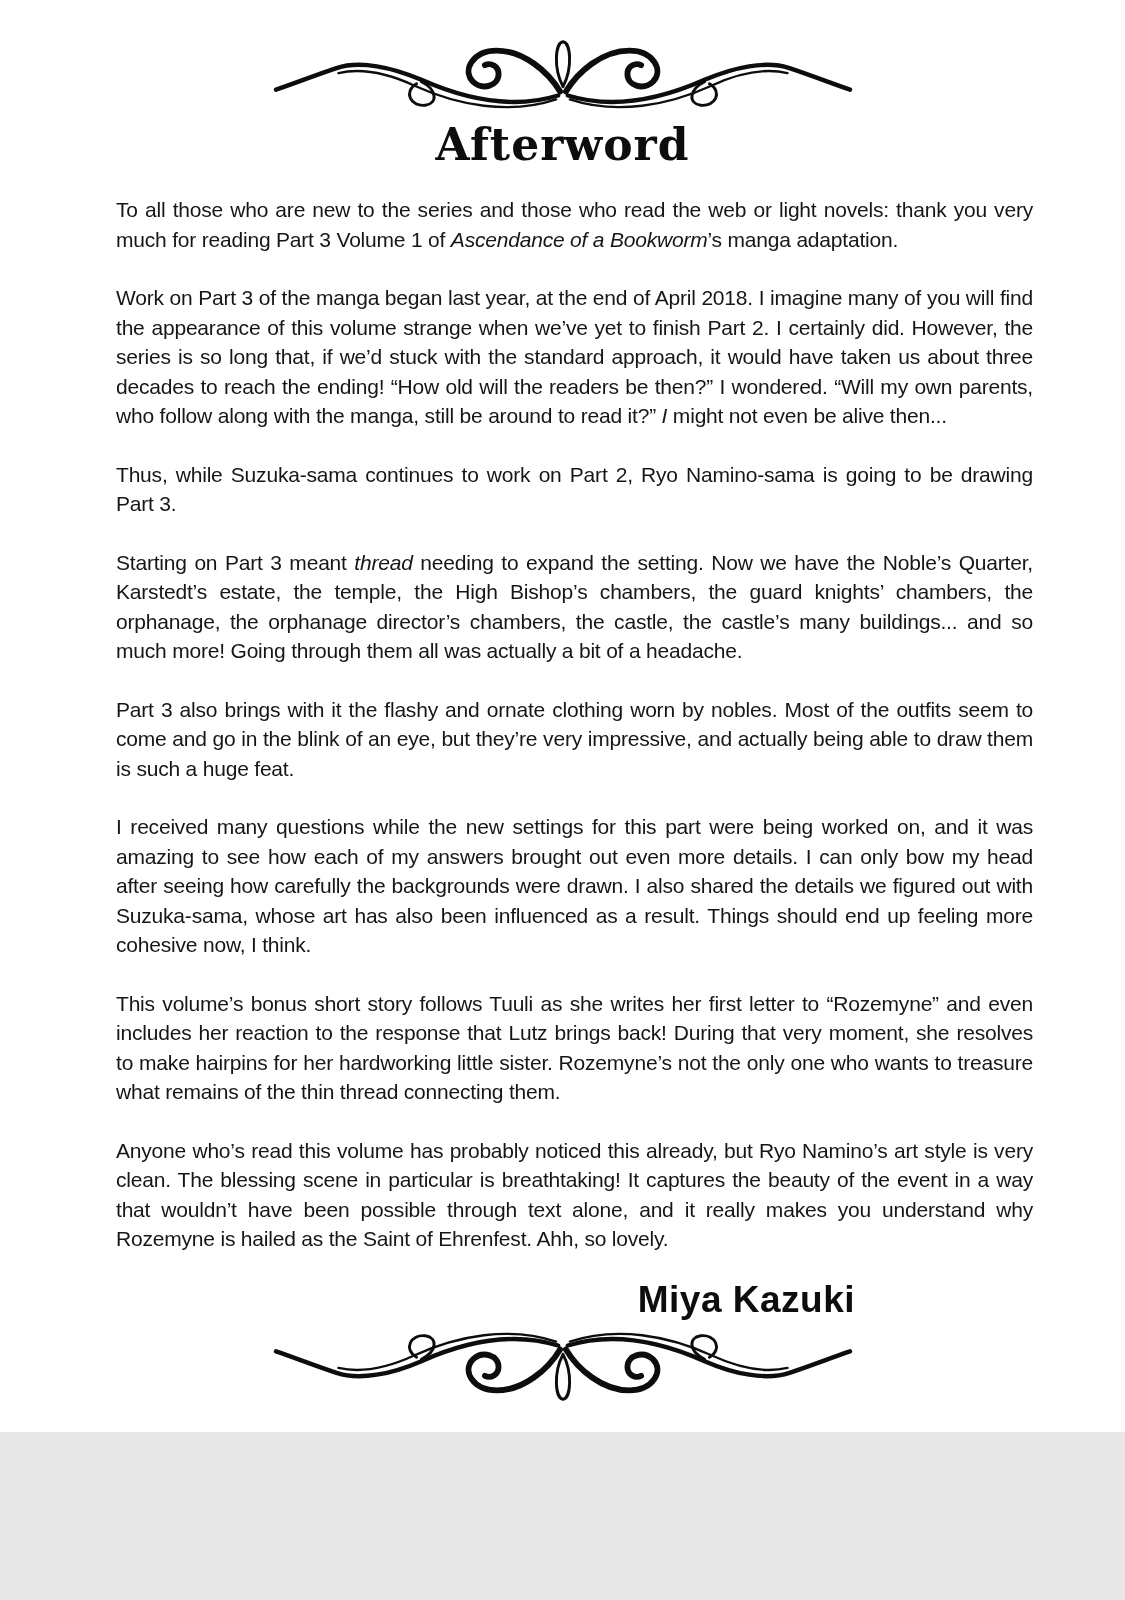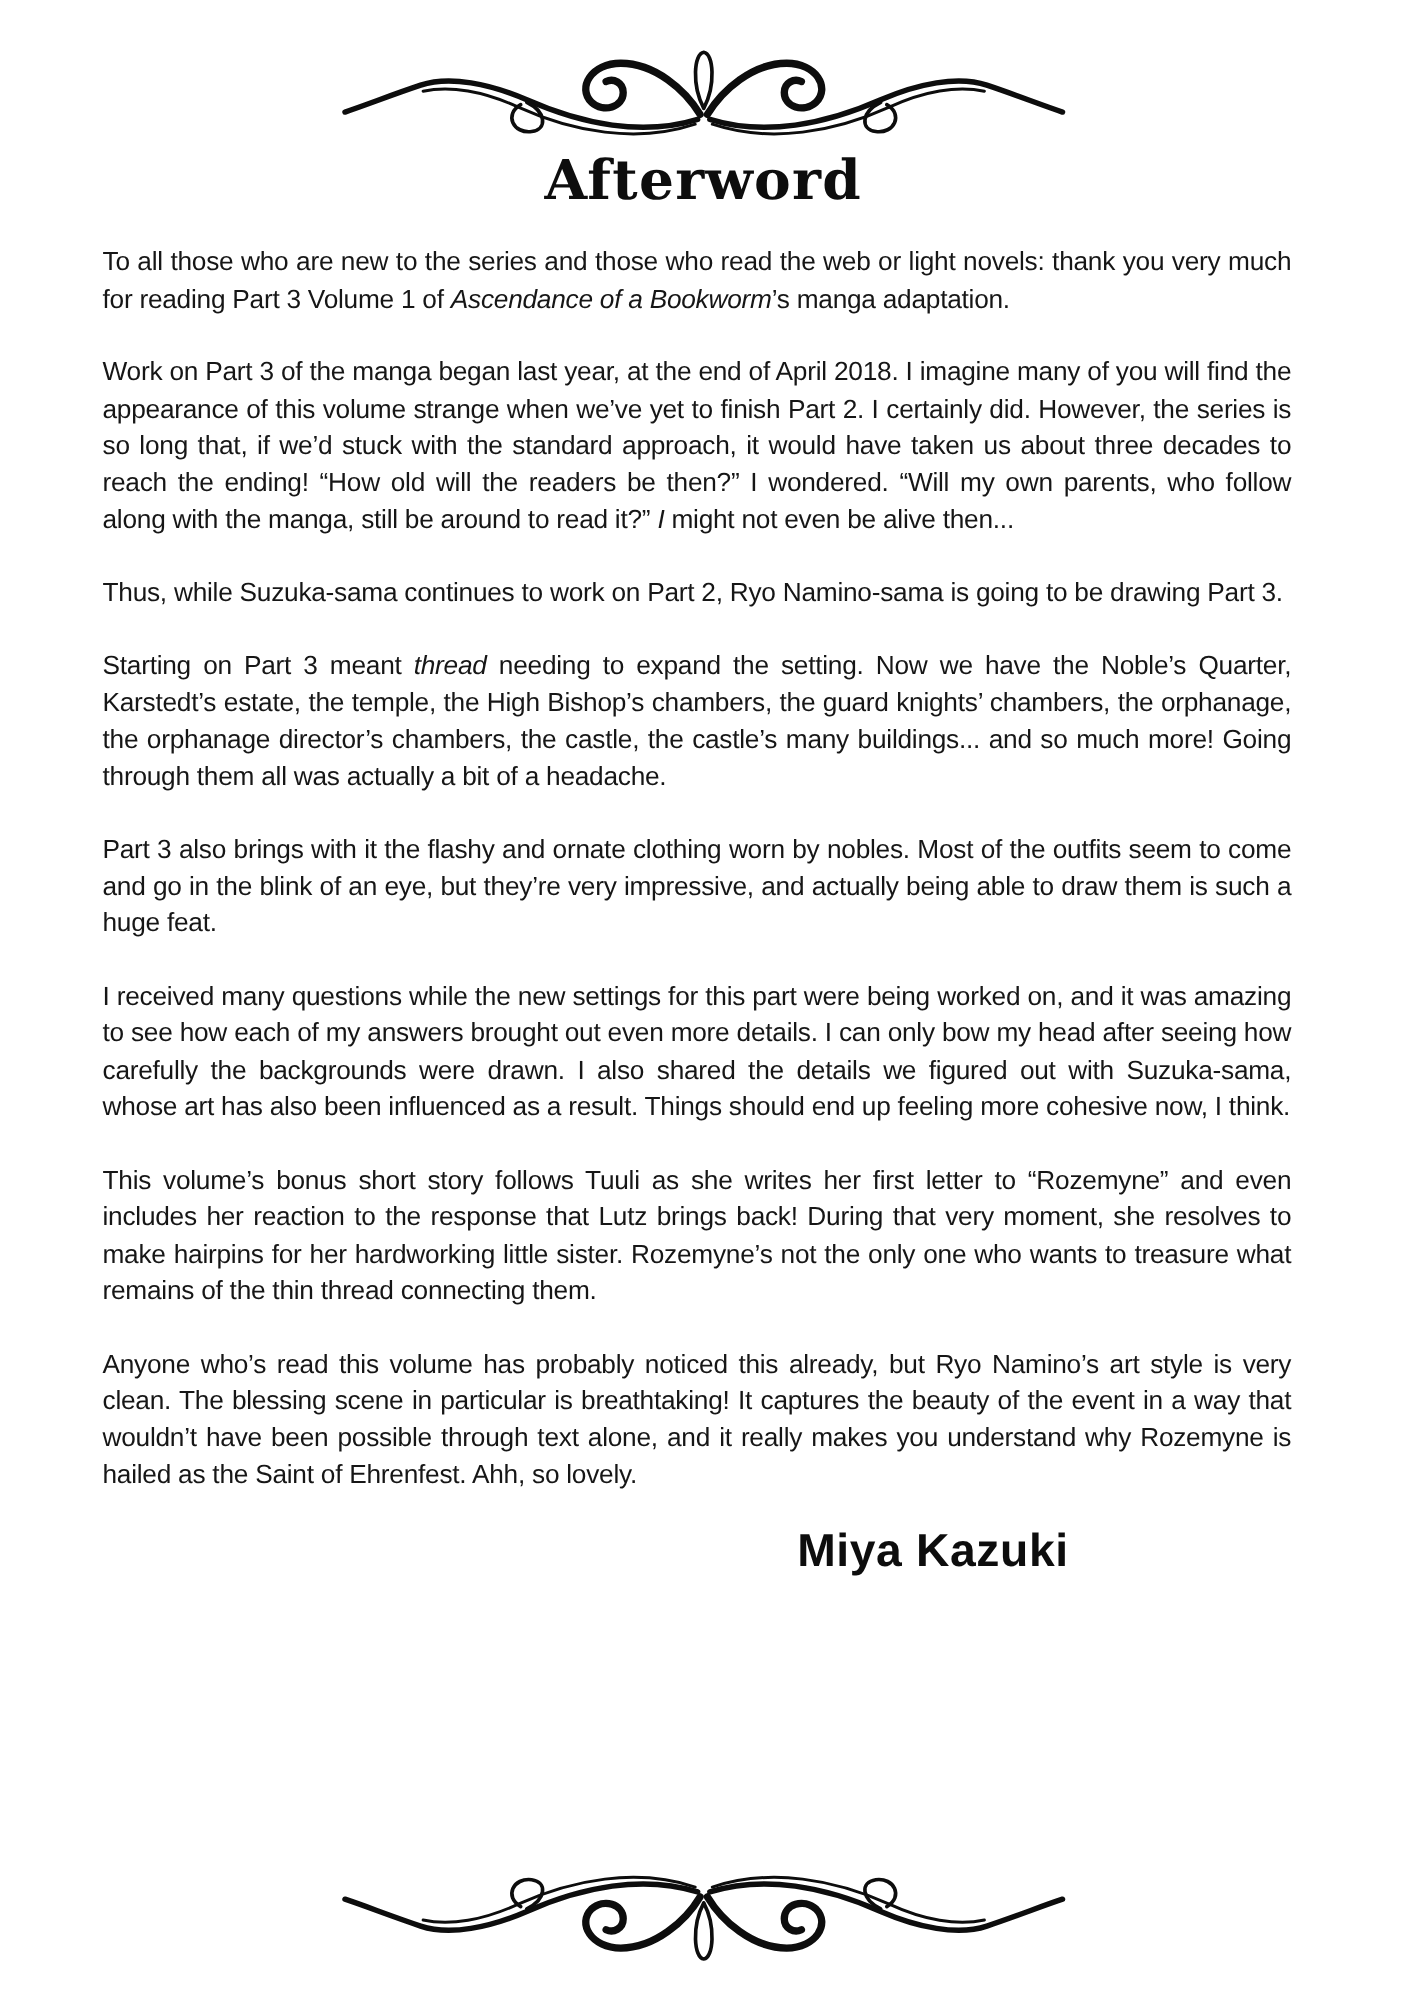--- a/index.html
+++ b/index.html
@@ -1,31 +1,31 @@
 <!DOCTYPE html>
 <html><head>
 <meta charset="utf-8">
 <title>Afterword</title>
 <style>
   html,body{margin:0;padding:0;background:#e8e8e8;}
   .page{
-    width:1125px;height:1600px;position:relative;overflow:hidden;
+    width:1125px;height:1432px;position:relative;overflow:hidden;
     background:#ffffff;margin:0 auto;color:#161616;
   }
   .ornament{display:block;text-align:center;}
   .ornament.top{padding-top:33px;}
   .ornament svg{display:block;margin:0 auto;}
   .ornament.bottom{position:absolute;left:0;right:0;bottom:24px;}
   .ornament.bottom svg{transform:scaleY(-1);}
   .title{
     margin:4px 0 0;text-align:center;
     font-family:"DejaVu Serif",serif;font-weight:bold;
     font-size:44px;line-height:52px;letter-spacing:1px;color:#0d0d0d;
   }
-  .content{padding:24px 92px 0 82px;}
+  .content{padding:24px 92px 0 116px;}
   .content p{
     margin:0 0 29px;
     font-family:"Liberation Sans","DejaVu Sans",sans-serif;
     font-size:21px;line-height:29.5px;letter-spacing:-0.2px;
     text-align:justify;color:#161616;
   }
   .content p em{font-style:italic;}
   .signature{
     text-align:right;padding-right:178px;margin-top:2px;
     font-family:"Liberation Sans","DejaVu Sans",sans-serif;

